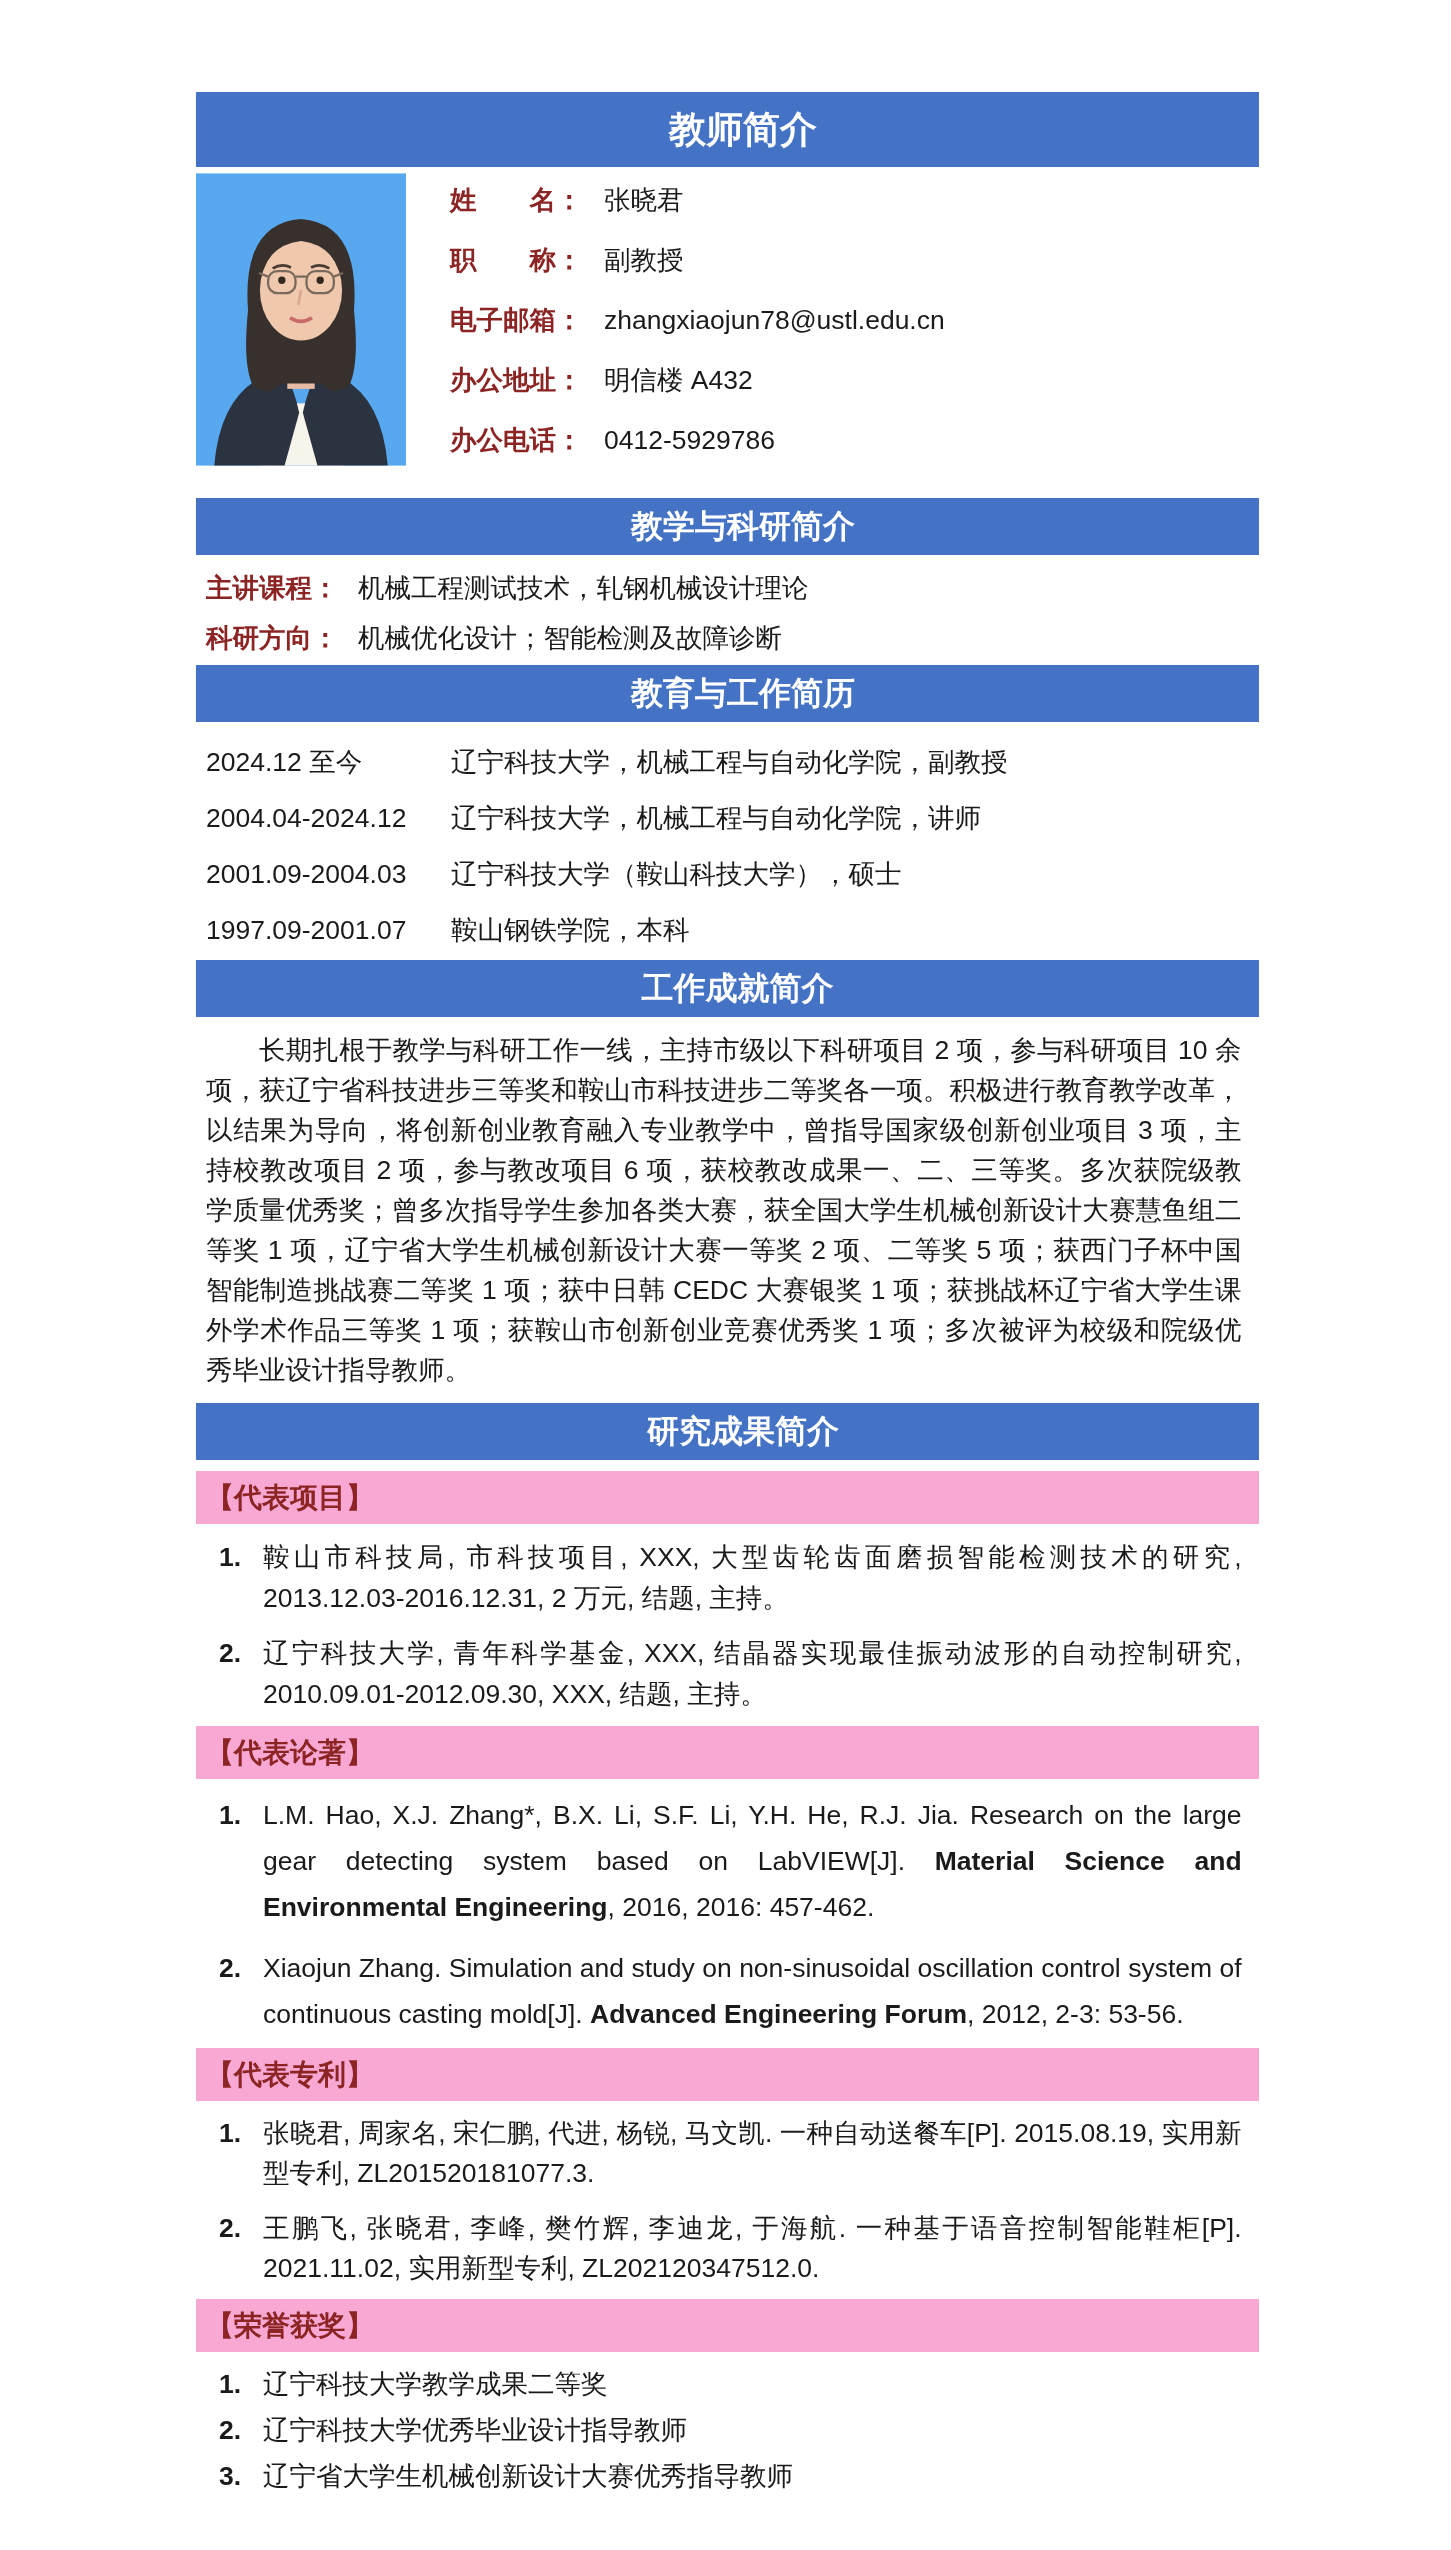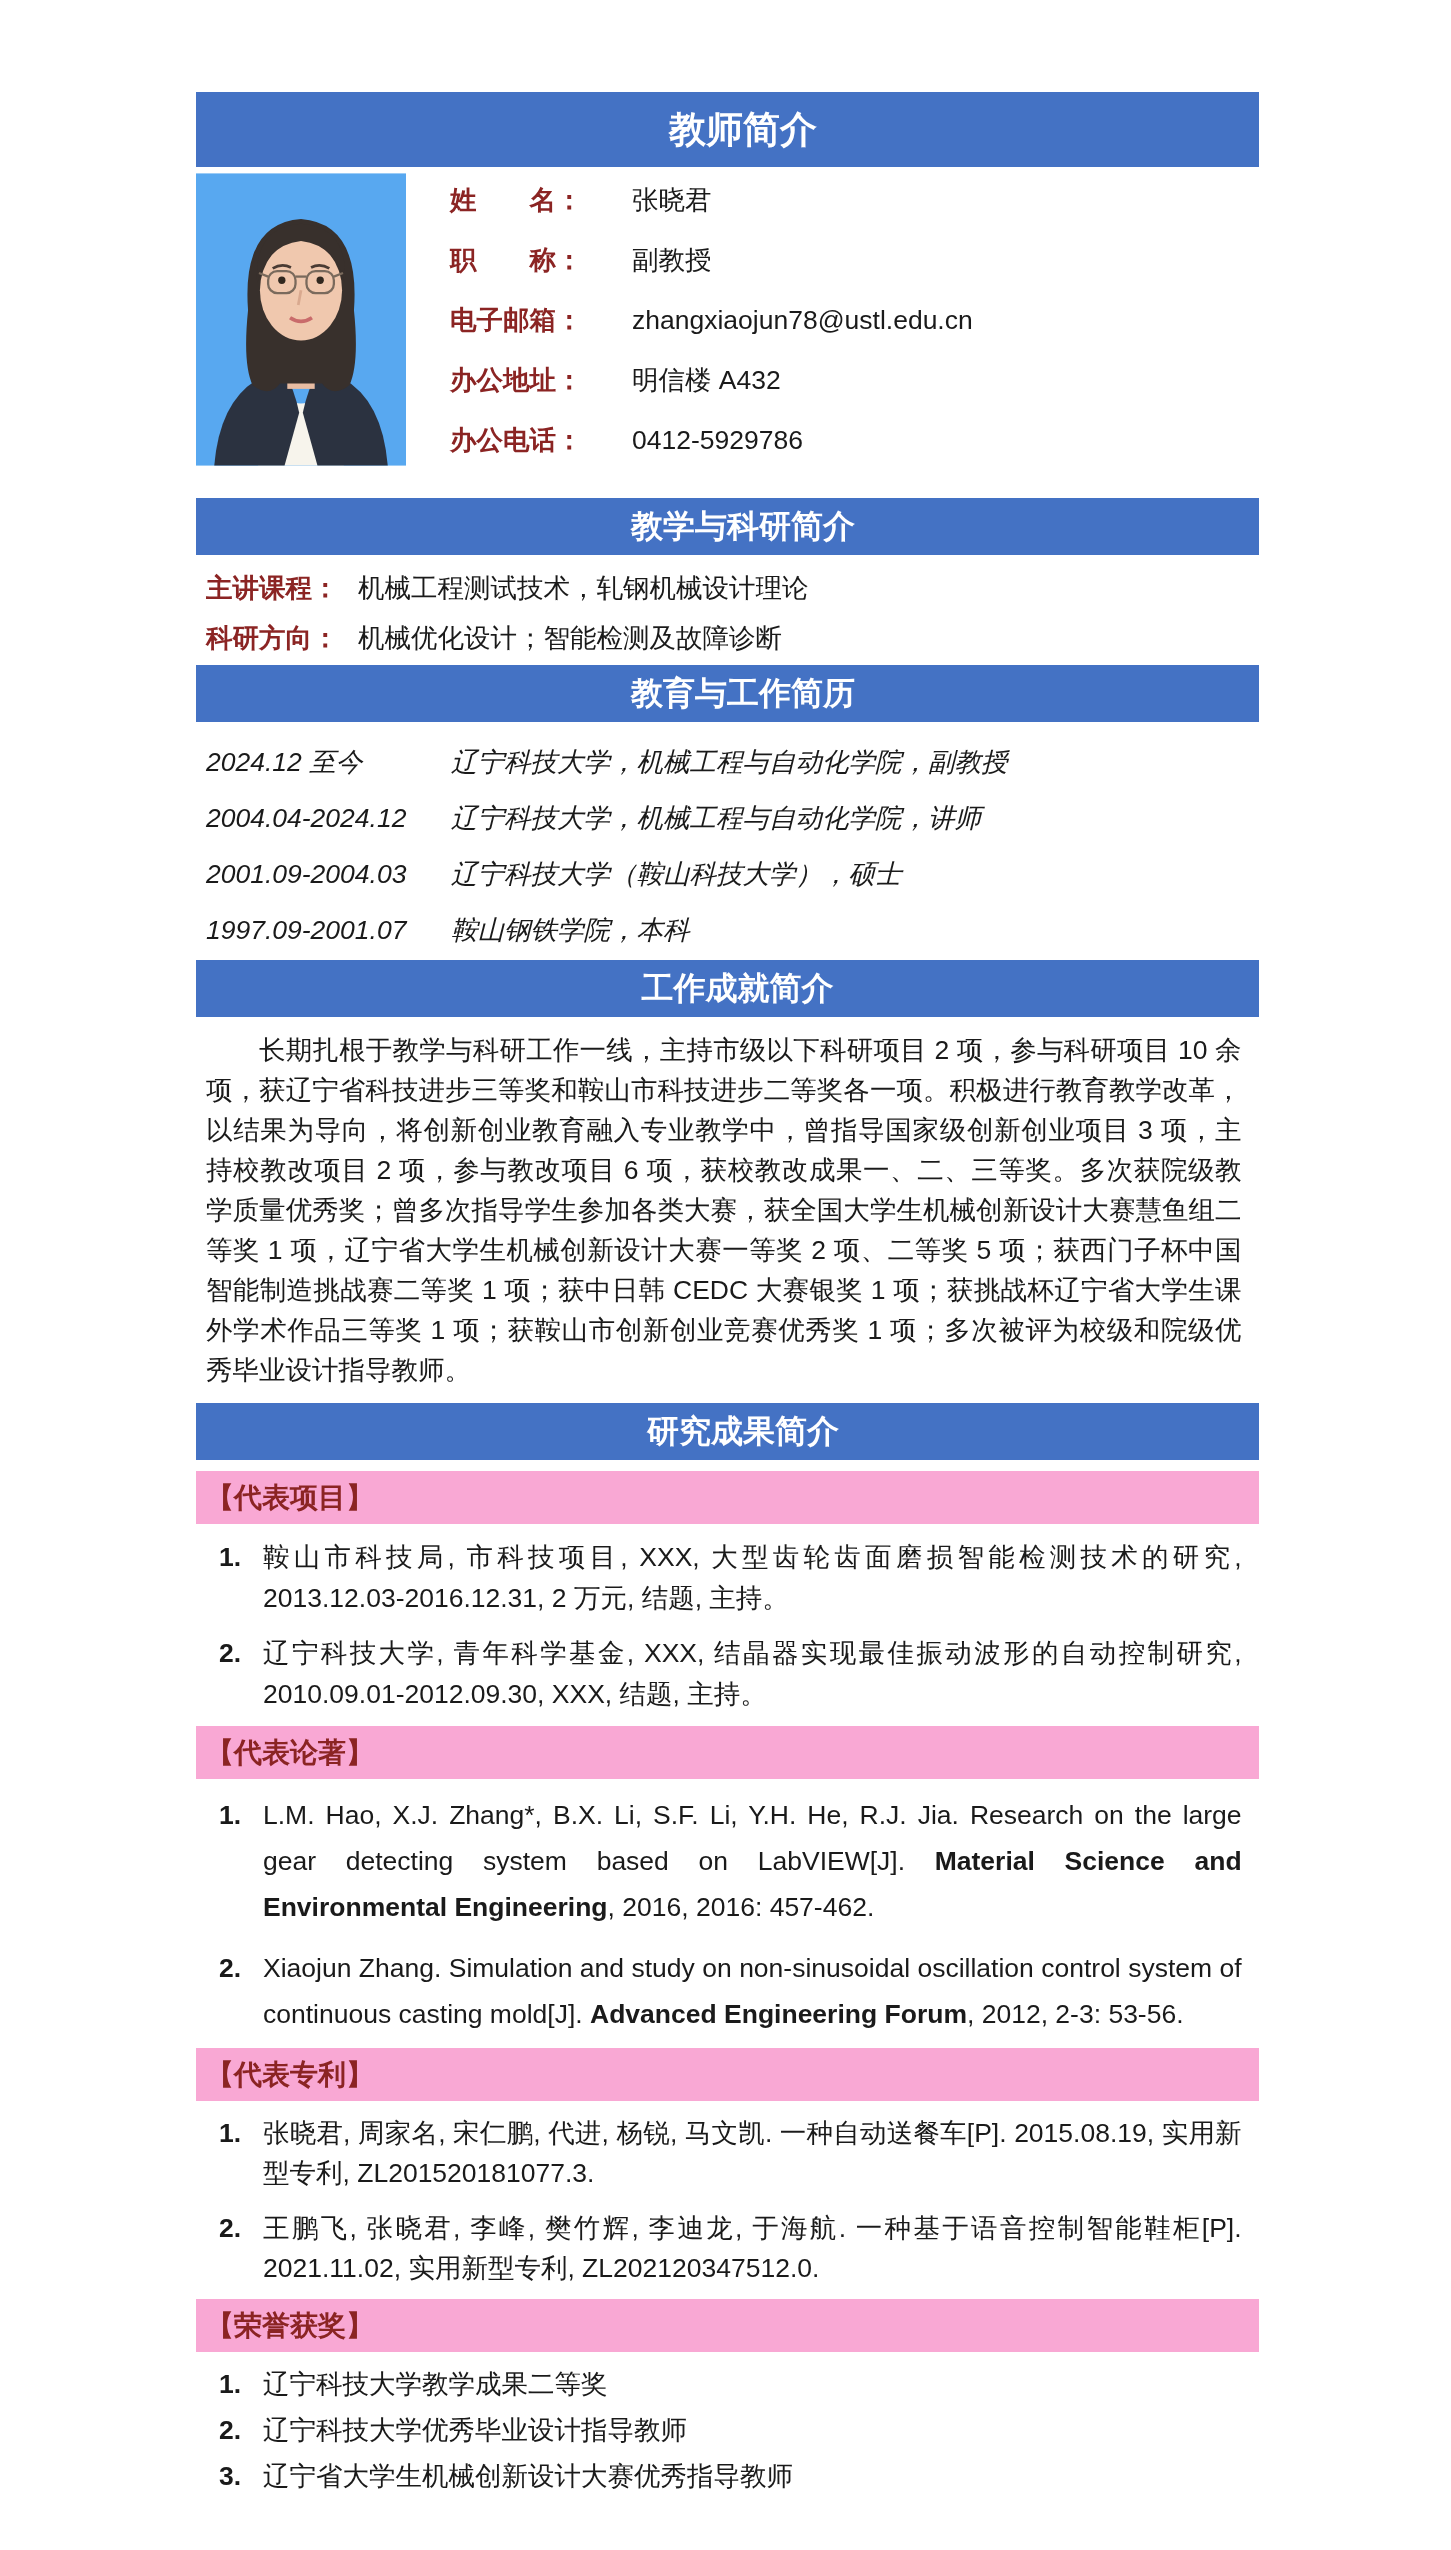--- a/index.html
+++ b/index.html
@@ -16,27 +16,27 @@
   .bar-sub  { height:57px; line-height:57px; font-size:32px; }
   .mt8  { margin-top:7.3px; }
   .mt12 { margin-top:11px; }
   .mt14 { margin-top:12.8px; }
   .mt16 { margin-top:14.6px;padding-left:20px; }
 
   .profile { display:flex; margin-top:5.5px; }
   .photo { width:210px; height:293px; flex:0 0 auto; }
   .photo svg { display:block; width:100%; height:100%; }
   .info { list-style:none; margin-left:44px; padding-top:12.8px; flex:1; }
-  .info-row { display:flex; font-size:26.5px; line-height:31px; margin-bottom:29px;gap:28px; }
+  .info-row { display:flex; font-size:26.5px; line-height:31px; margin-bottom:29px; }
   .info-label { color:#8B2423; font-weight:bold; width:154px; flex:0 0 auto; }
 
   .kv-row { display:flex; font-size:26.5px; line-height:31px; margin:18.3px 0 0 10px; }
   .kv-label { color:#8B2423; font-weight:bold; width:152px; flex:0 0 auto; }
 
-  .edu-row { display:flex; font-size:26.5px; line-height:31px; margin:25px 0 0 10px;font-style:italic; }
+  .edu-row { display:flex; font-size:26.5px; line-height:31px; margin:25px 0 0 10px; }
   .edu-period { width:245px; flex:0 0 auto; }
 
   .para {
     font-size:26.5px; line-height:40px; text-align:justify;
     margin:12.8px 17.4px 0 10px; text-indent:53px;
   }
 
   .band {
     background:#f9a8d4; height:53px; line-height:53px;
     font-size:28px; font-weight:bold; color:#8B2423;

